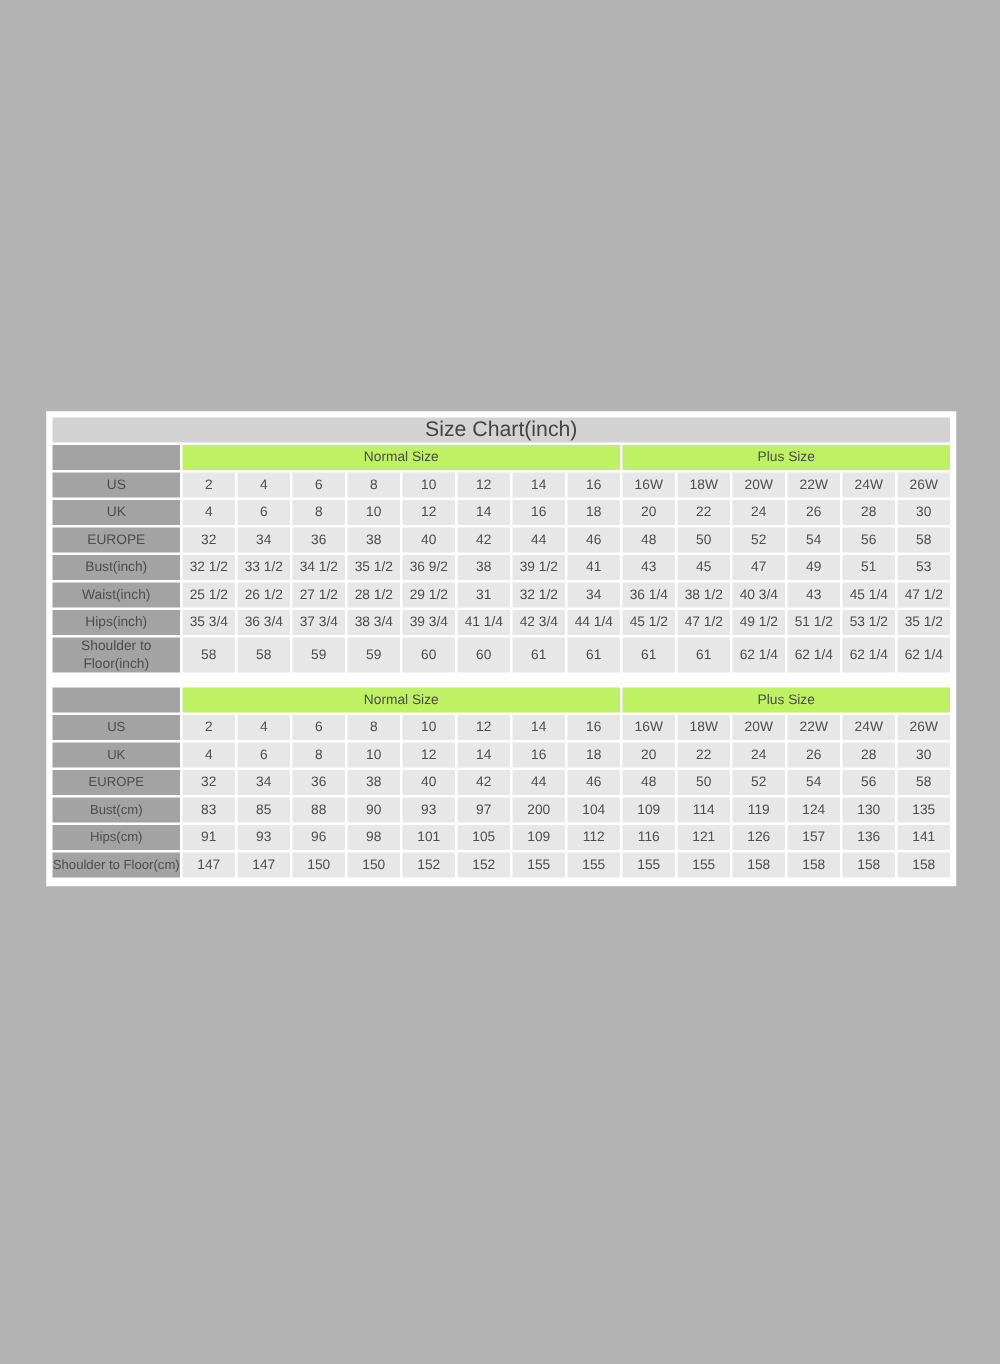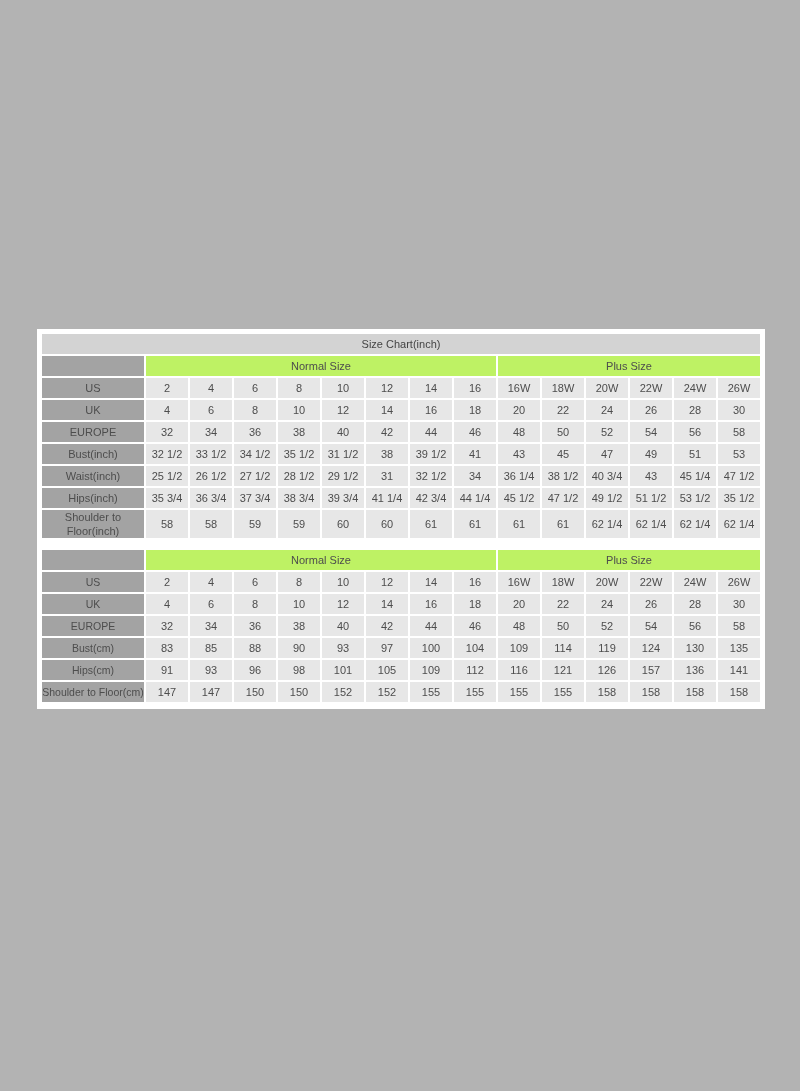--- a/index.html
+++ b/index.html
@@ -37,21 +37,21 @@
     color: #4d4d4d;
     font-size: 11px;
     text-align: center;
     vertical-align: middle;
     height: 20px;
     padding: 0;
     line-height: 14px;
   }
   table.size-chart td.title-cell {
     background: #d3d3d3;
-    font-size: 11px;
+    font-size: 17px;
     color: #444444;
   }
   table.size-chart td.rowhead {
     background: #a3a3a3;
   }
   table.size-chart td.group-cell {
     background: #bef264;
   }
   .t-inch td.rowhead {
     padding: 0 14px;
@@ -147,21 +147,21 @@
           <td>54</td>
           <td>56</td>
           <td>58</td>
         </tr>
         <tr>
           <td class="rowhead">Bust(inch)</td>
           <td>32 1/2</td>
           <td>33 1/2</td>
           <td>34 1/2</td>
           <td>35 1/2</td>
-          <td>31 1/2</td>
+          <td>36 9/2</td>
           <td>38</td>
           <td>39 1/2</td>
           <td>41</td>
           <td>43</td>
           <td>45</td>
           <td>47</td>
           <td>49</td>
           <td>51</td>
           <td>53</td>
         </tr>
@@ -297,21 +297,21 @@
           <td>58</td>
         </tr>
         <tr>
           <td class="rowhead">Bust(cm)</td>
           <td>83</td>
           <td>85</td>
           <td>88</td>
           <td>90</td>
           <td>93</td>
           <td>97</td>
-          <td>100</td>
+          <td>200</td>
           <td>104</td>
           <td>109</td>
           <td>114</td>
           <td>119</td>
           <td>124</td>
           <td>130</td>
           <td>135</td>
         </tr>
         <tr>
           <td class="rowhead">Hips(cm)</td>

